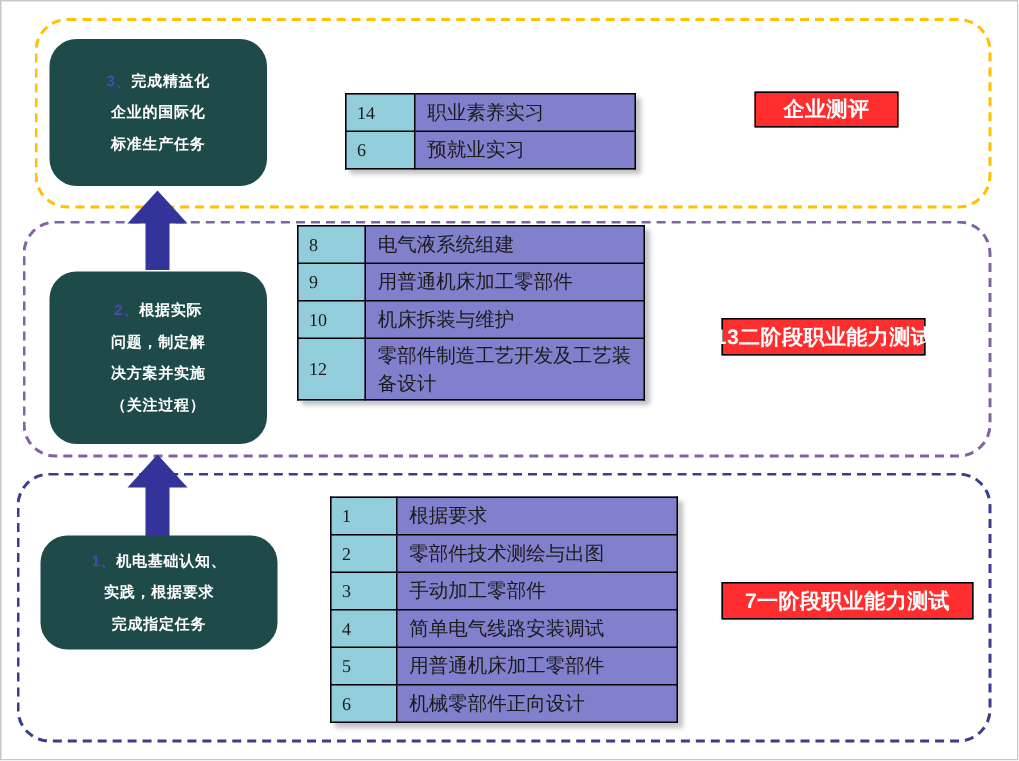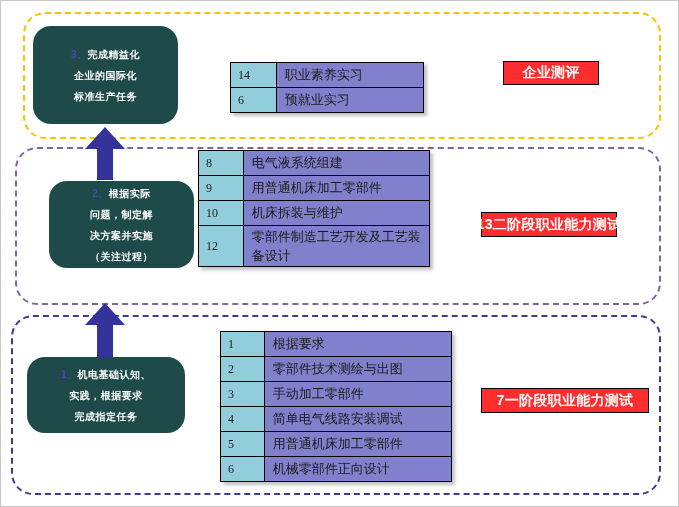--- a/index.html
+++ b/index.html
@@ -56,21 +56,21 @@
     display: flex;
     align-items: center;
     justify-content: center;
     padding: 4px 6px;
     letter-spacing: 0.5px;
   }
   .goal-box .num {
     color: #4848B8;
   }
   #goal-3 { left: 32px;  top: 25px;  width: 145px; height: 98px; }
-  #goal-2 { left: 32px;  top: 180px; width: 145px; height: 87px; margin-left: 16px; }
+  #goal-2 { left: 32px;  top: 180px; width: 145px; height: 115px; }
   #goal-1 { left: 26px;  top: 356px; width: 158px; height: 76px; justify-content: center; }
   .arrow-wrap { position: absolute; }
   .arrow-head {
     position: absolute;
     left: 0; top: 0;
     width: 0; height: 0;
     border-left: 20px solid transparent;
     border-right: 20px solid transparent;
     border-bottom: 22px solid #333399;
   }

